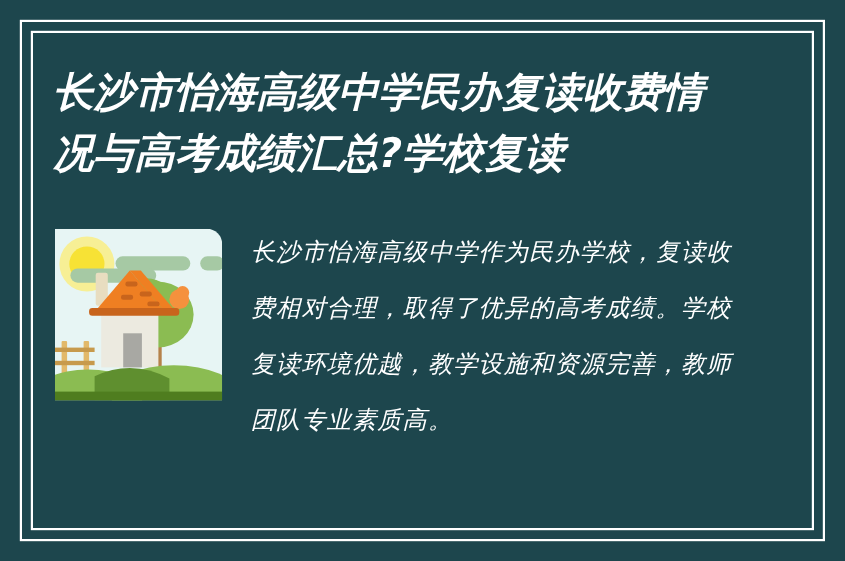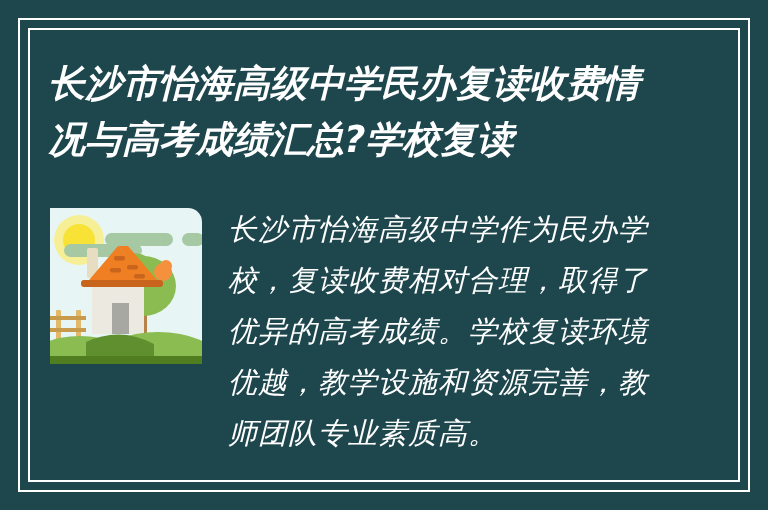--- a/index.html
+++ b/index.html
@@ -81,21 +81,21 @@
 
   
   #body-copy {
     position: absolute;
     left: 180px;
     top: 0px;
     width: 440px;
     color: #ffffff;
     font-family: "DejaVu Serif", "Liberation Serif", serif;
     font-style: italic;
-    font-size: 29px;
+    font-size: 22px;
     line-height: 51px;
     letter-spacing: 1px;
     white-space: pre-wrap;
   }
 </style>
 </head>
 <body>
 
 <div id="card">
 

